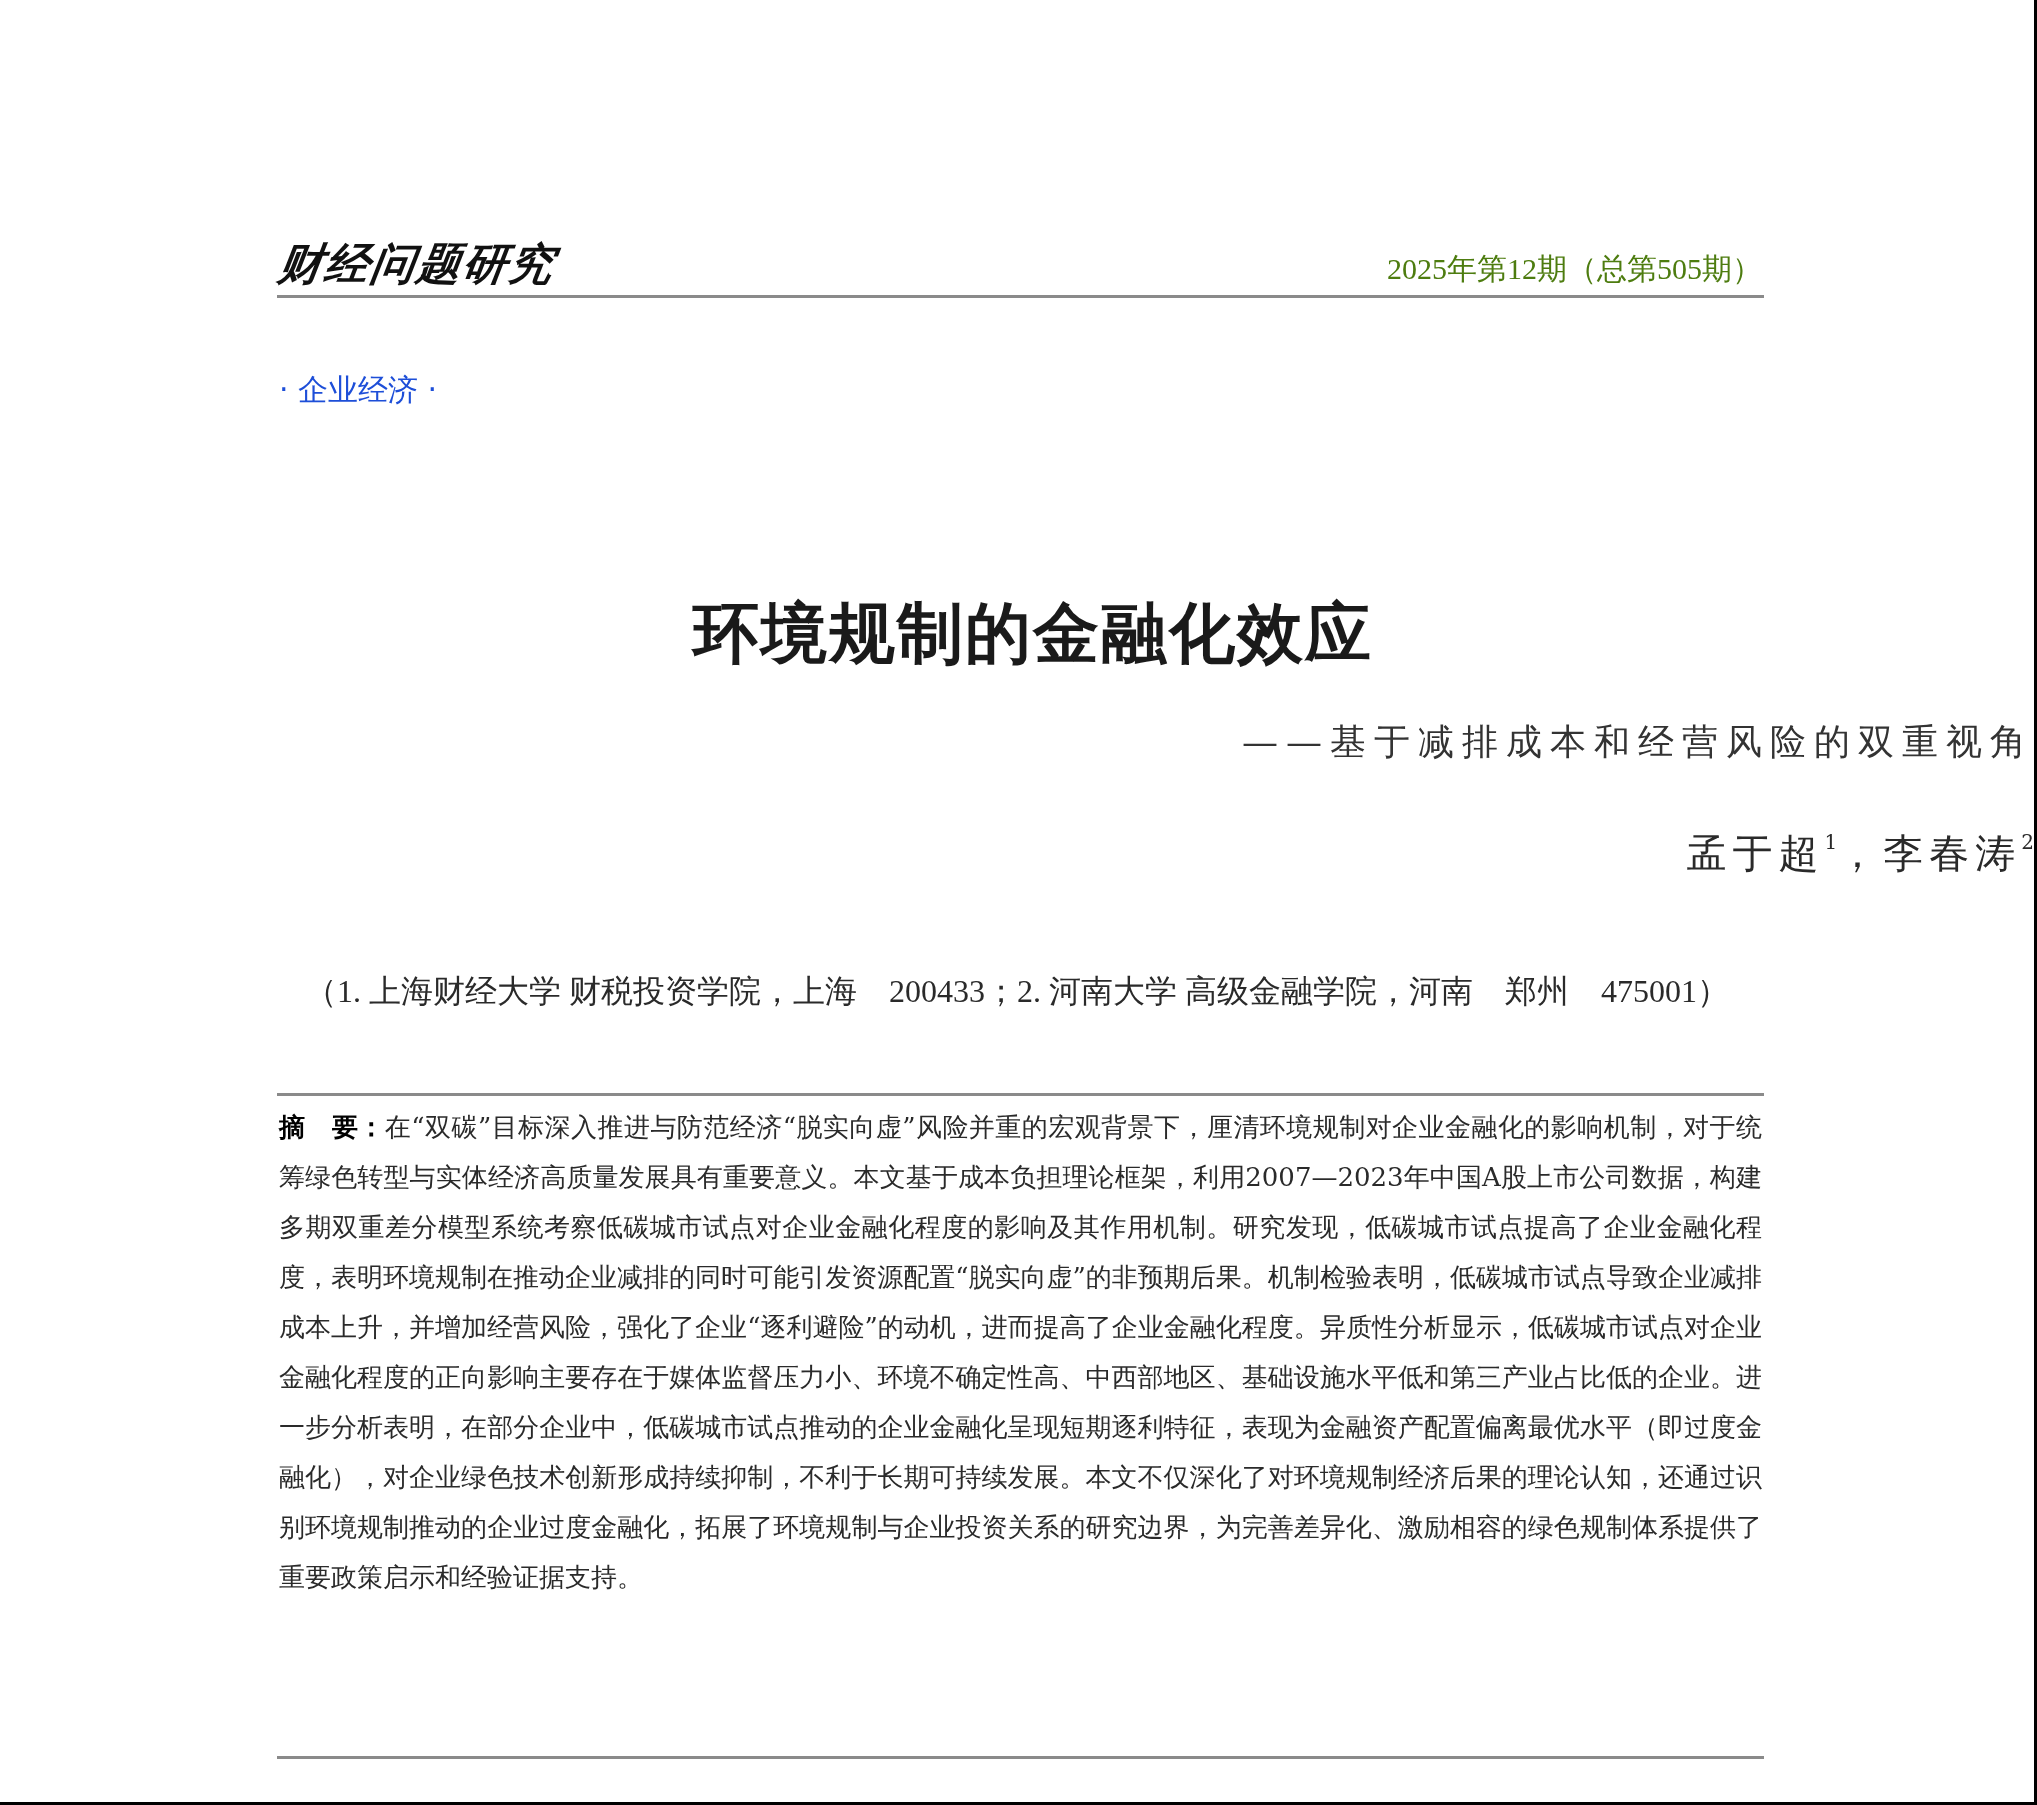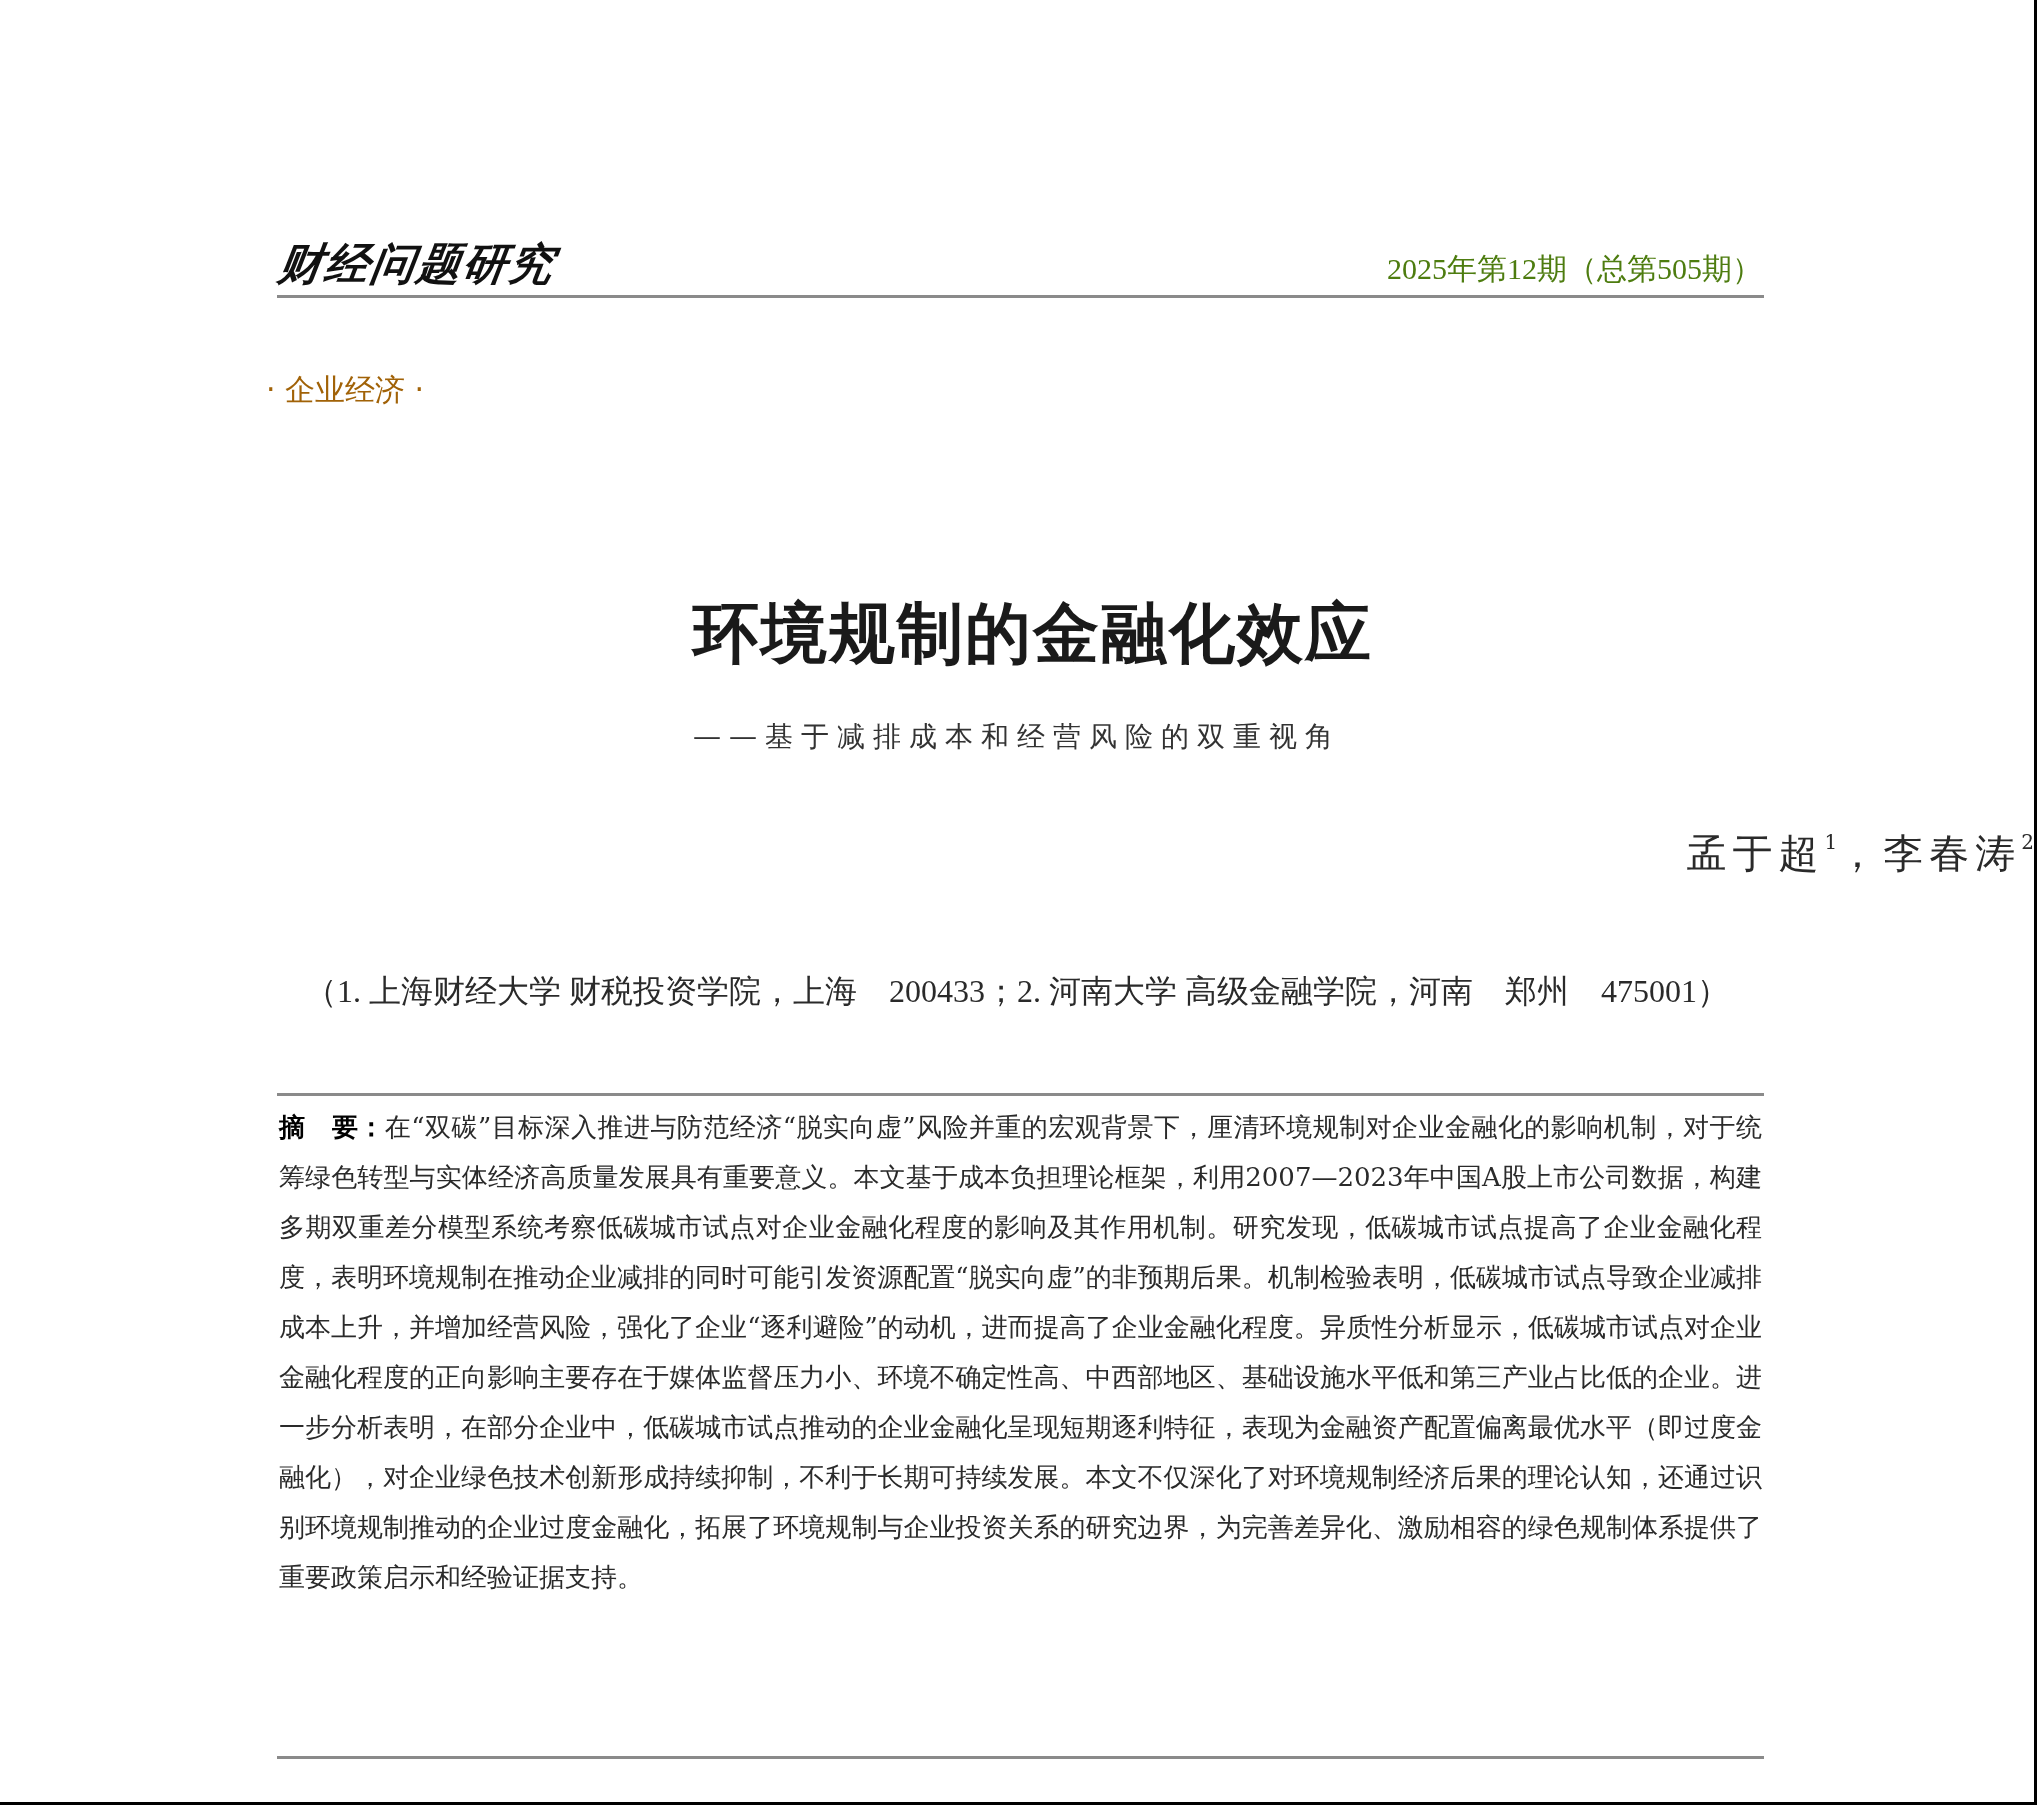--- a/index.html
+++ b/index.html
@@ -45,46 +45,46 @@
     .issue-info {
       position: absolute;
       right: 2px;
       top: 14px;
       font-family: "Liberation Serif", serif;
       font-size: 30px;
       color: #4d7c0f;
     }
     .section-tag {
       position: absolute;
-      left: 266px;
+      left: 279px;
       top: 370px;
       font-family: "DejaVu Sans", sans-serif;
       font-size: 30px;
-      color: #a16207;
+      color: #1d4ed8;
     }
     .title {
       position: absolute;
       left: 0;
       width: 2034px;
       top: 573px;
       text-align: center;
       font-family: "DejaVu Sans", sans-serif;
       font-weight: bold;
       font-size: 66px;
       letter-spacing: 2px;
       color: #1a1a1a;
     }
     .subtitle {
       position: absolute;
       left: 0;
       width: 2034px;
       top: 718px;
-      text-align: center;
-      font-family: "DejaVu Serif", serif;
-      font-size: 28px;
+      text-align: right;
+      font-family: "DejaVu Serif", serif;
+      font-size: 36px;
       letter-spacing: 8px;
       color: #333333;
     }
     .authors {
       position: absolute;
       left: 0;
       width: 2034px;
       top: 826px;
       text-align: right;
       font-family: "DejaVu Serif", serif;

